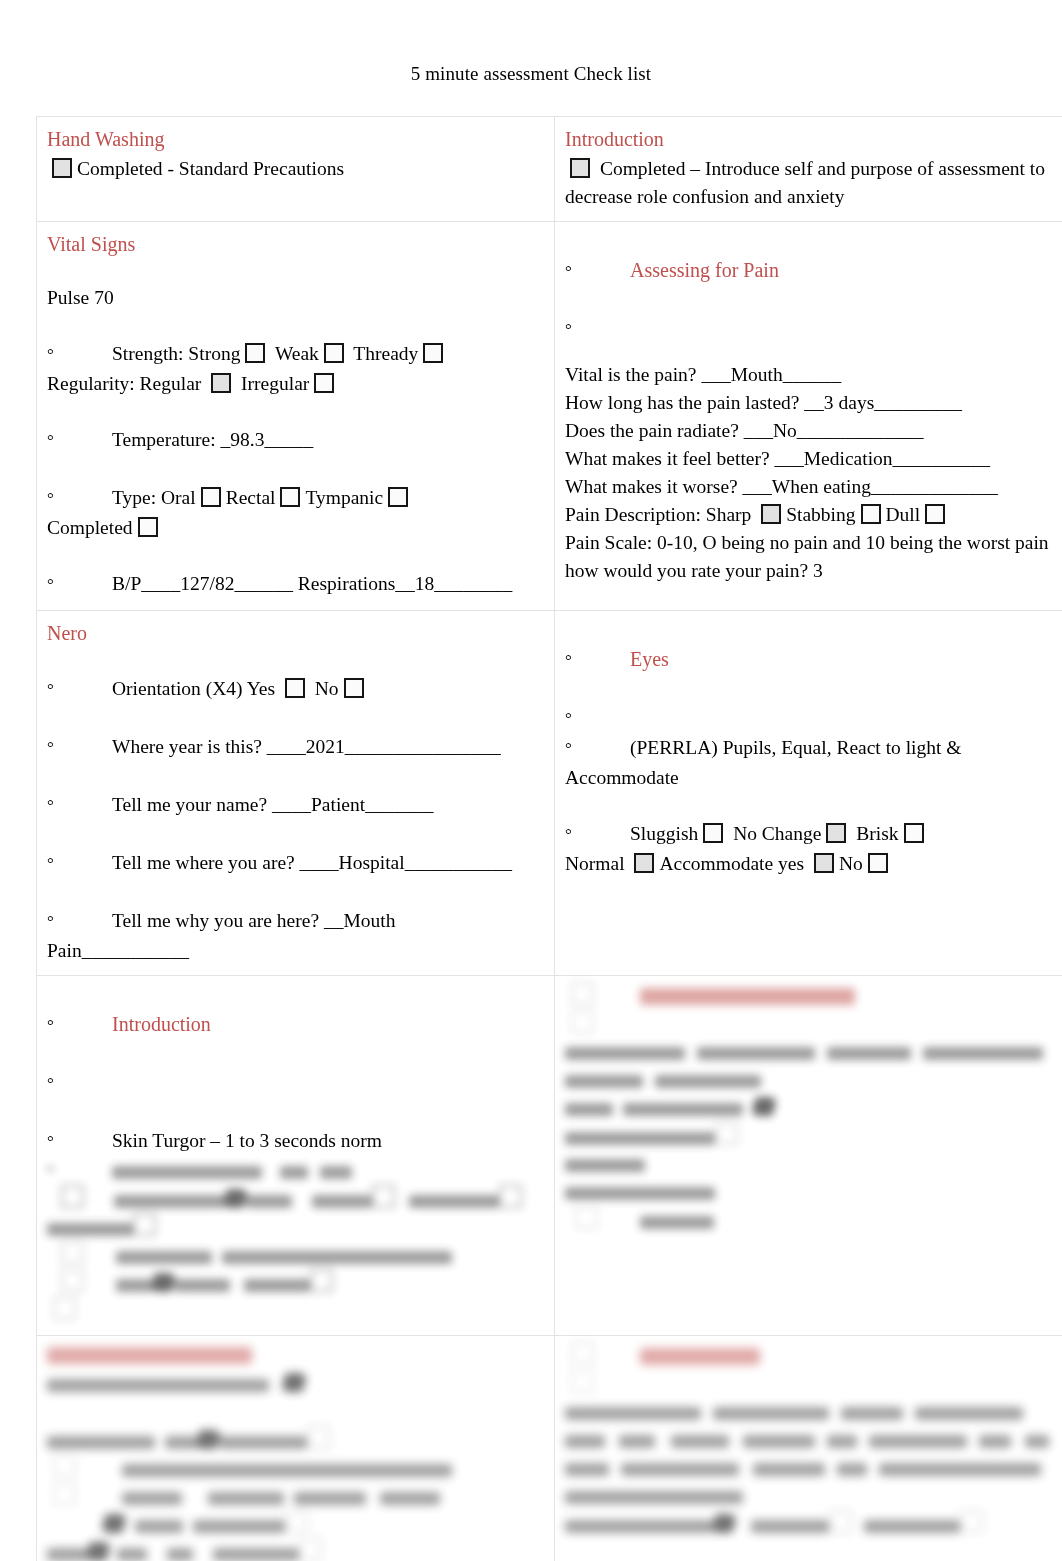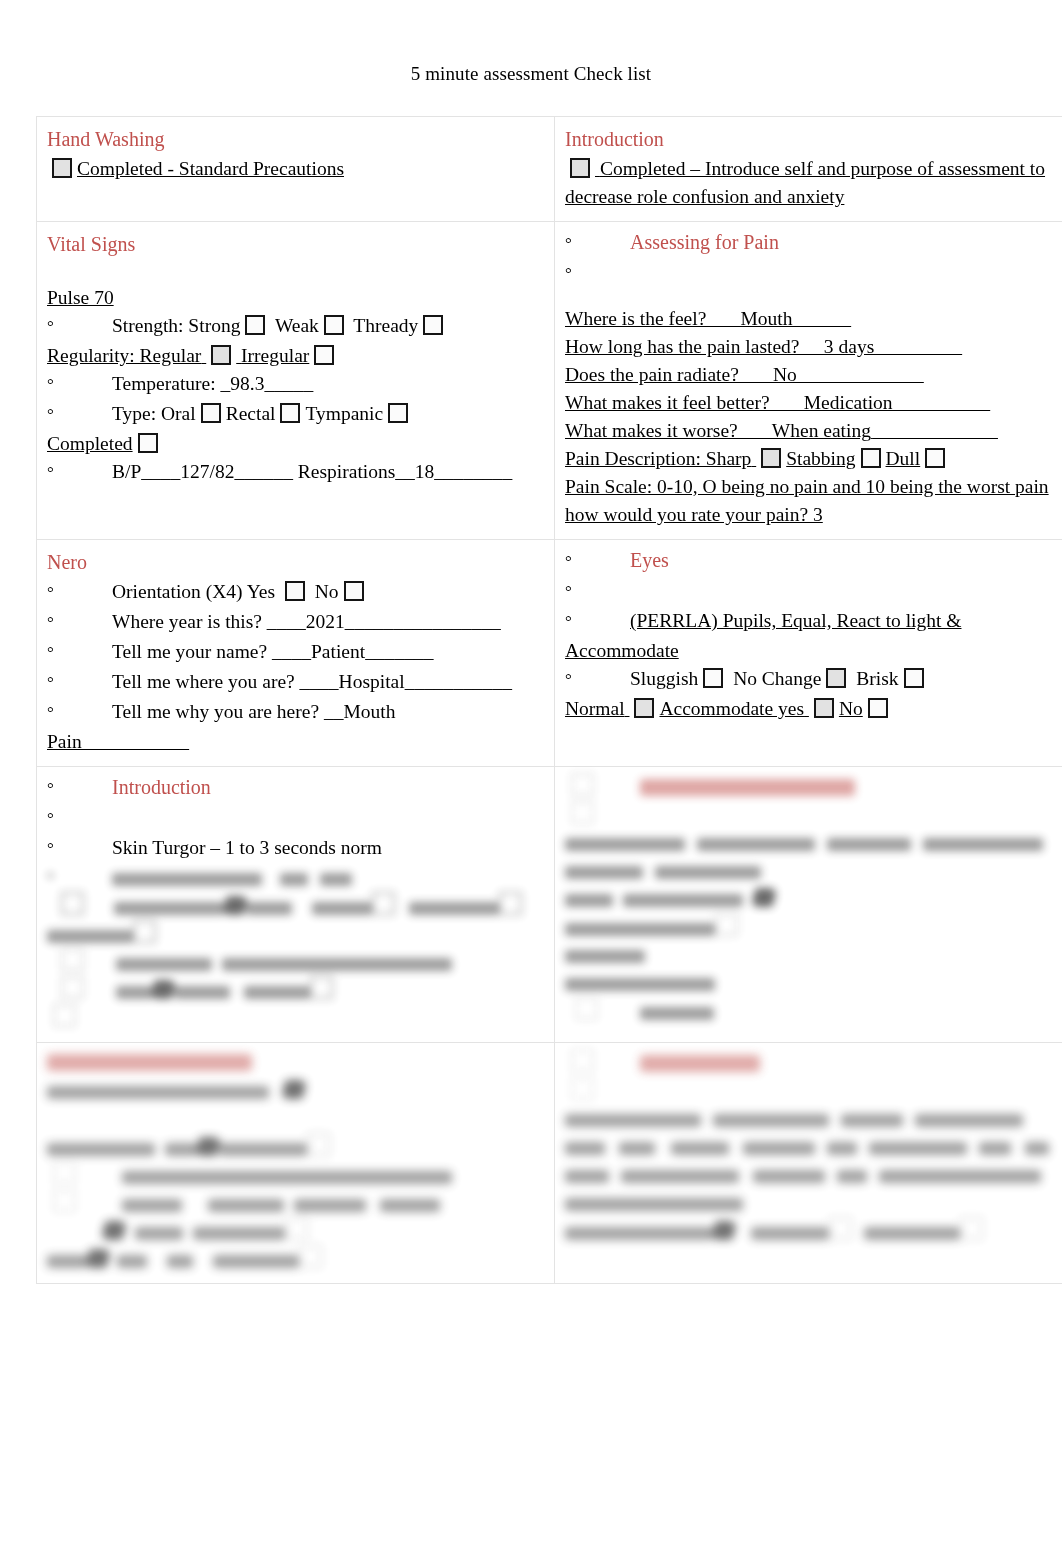--- a/index.html
+++ b/index.html
@@ -42,28 +42,29 @@
   .col-l { width: 497px; }
   .col-r { width: 497px; }
 
   .sec-head {
     color: #c0504d;
     font-size: 20px;
     line-height: 28px;
     margin: 2px 0 2px 0;
   }
 
-  .line { display: block; white-space: nowrap; text-decoration: underline; }
+  .line { display: block; white-space: nowrap; }
   .line.wrap { white-space: normal; }
 
   .bullet-row {
     display: block;
     white-space: nowrap;
     position: relative;
     padding-left: 0;
+    margin-top: 28px;
   }
   .bul {
     display: inline-block;
     width: 65px;
     font-size: 13px;
     vertical-align: baseline;
     line-height: 28px;
   }
   .bul::before { content: "\00B0"; font-size: 17px; }
 
@@ -160,21 +161,21 @@
     </td>
 
     <td class="col-r">
       <div class="bullet-row">
         <span class="bul"></span><span class="sec-head" style="display:inline">Assessing for Pain</span>
       </div>
       <div class="bullet-row">
         <span class="bul"></span>
       </div>
       <div class="line" style="height:16px"></div>
-      <div class="line">Where is the feel? ___Mouth______</div>
+      <div class="line">Vital is the pain? ___Mouth______</div>
       <div class="line">How long has the pain lasted? __3 days_________</div>
       <div class="line">Does the pain radiate? ___No_____________</div>
       <div class="line ovf">What makes it feel better? ___Medication__________</div>
       <div class="line ovf">What makes it worse? ___When eating_____________</div>
       <div class="line">
         <span>Pain Description: Sharp</span> <span class="ckbx shaded"></span><span>Stabbing</span><span class="ckbx"></span><span>Dull</span><span class="ckbx"></span>
       </div>
       <div class="line wrap">Pain Scale: 0-10, O being no pain and 10 being the worst pain how would you rate your pain? 3</div>
     </td>
   </tr>

